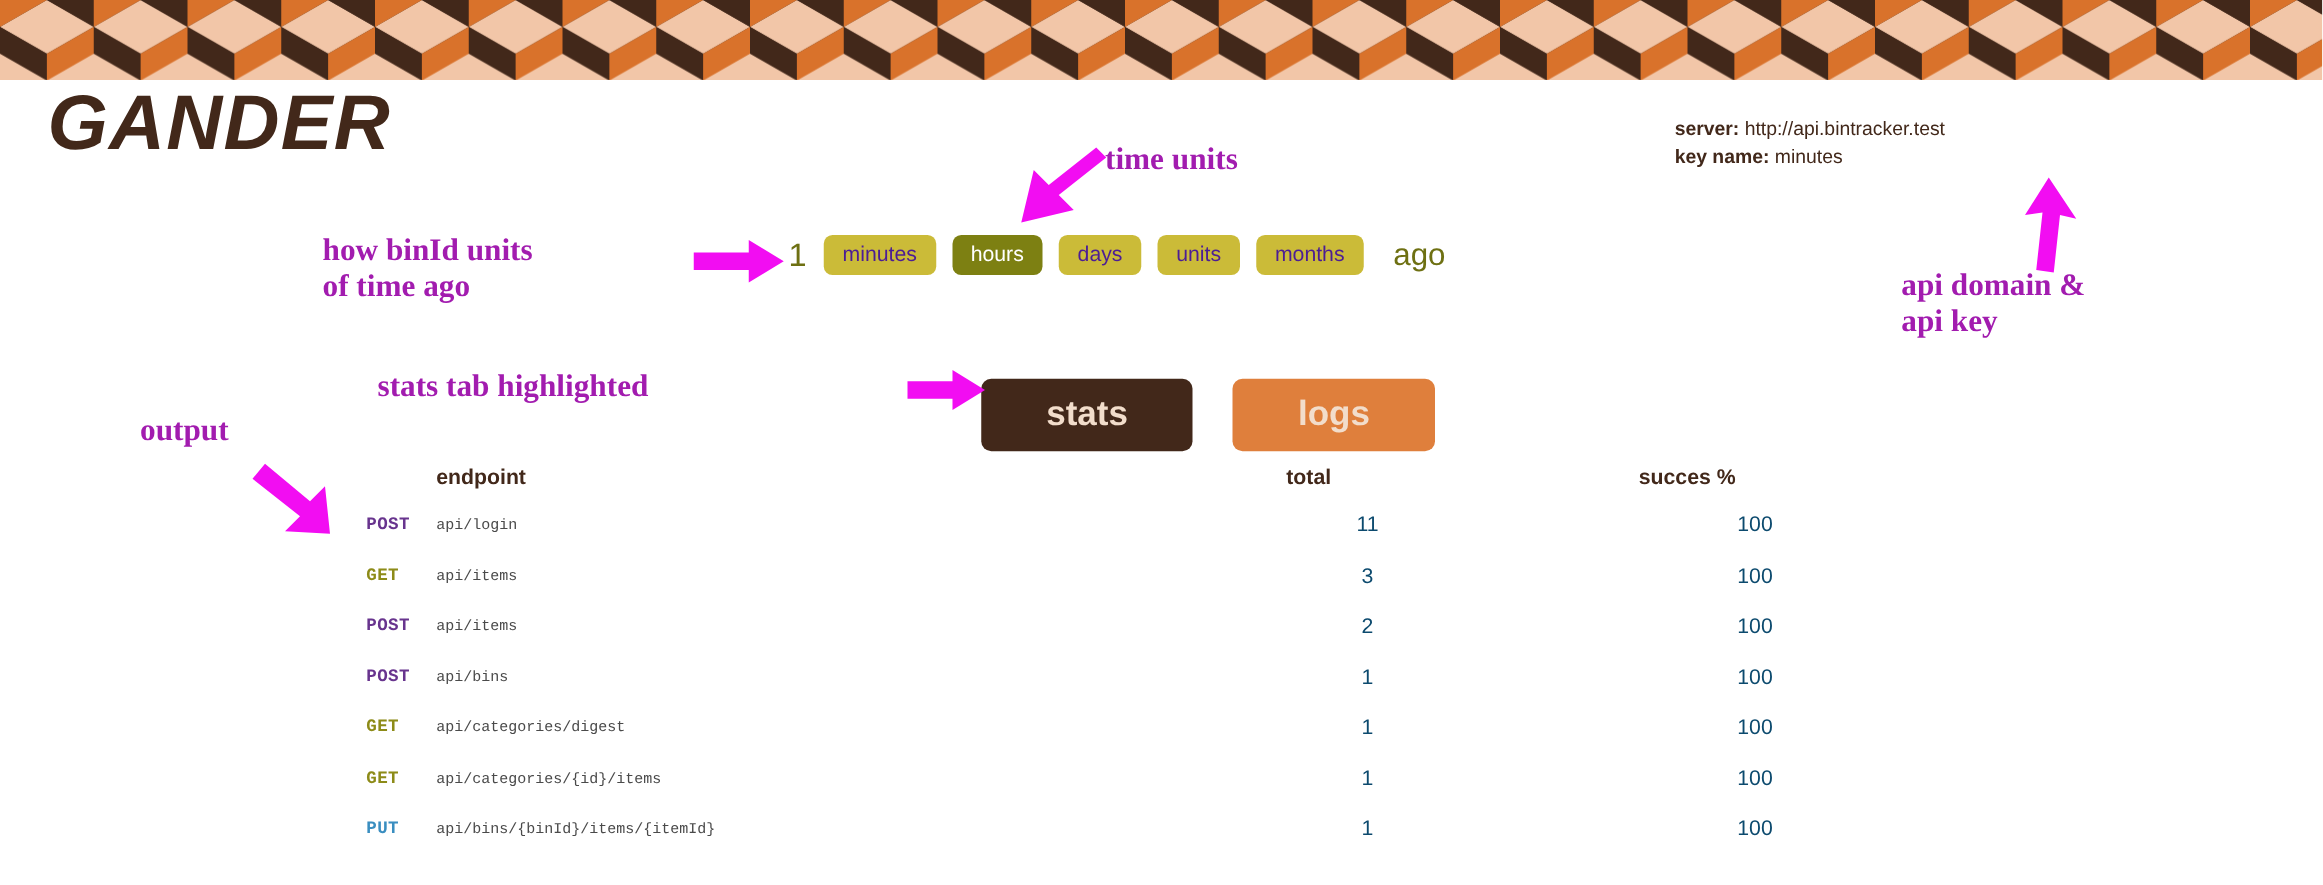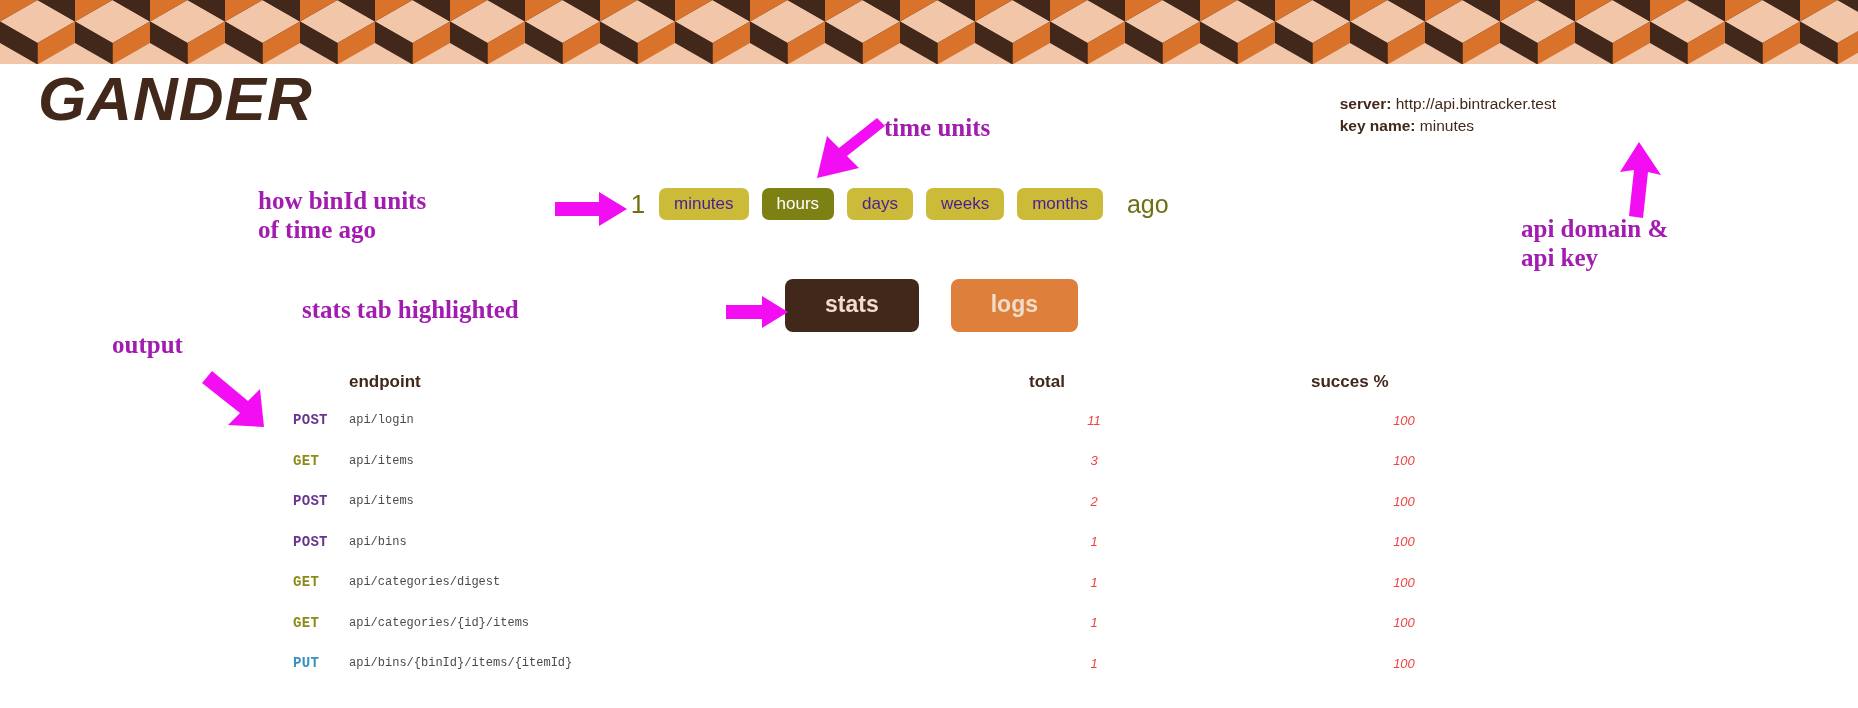--- a/index.html
+++ b/index.html
@@ -61,24 +61,24 @@
   .unit-btn.active { background:#7d8012; color:#ffffff; }
   #ago { font-size:25px; color:#6e7012; margin-left:11px; }
 
   
   #tabs {
     position:absolute; left:785px; top:279px;
     display:flex; gap:32px;
   }
   .tab {
     border:none; border-radius:8px; cursor:pointer;
-    font-size:23px; font-weight:bold;
-    font-family:"Liberation Sans", sans-serif;
-    padding:14px 40px 16px; line-height:1;
-    color:#f2ddcb; background:#df7f3c;
+    font-size:28px; font-weight:bold;
+    font-family:"Liberation Sans", sans-serif;
+    padding:14px 52px 16px; line-height:1;
+    color:#f2ddcb; background:#df7f3c;margin-top:24px;
   }
   .tab.active { background:#42281a; color:#f2ddcb; }
 
   
   #table { position:absolute; left:293px; top:364px; width:1290px; }
   .trow { display:flex; align-items:center; }
   .c-method { width:56px; flex:0 0 56px; }
   .c-path   { width:600px; flex:0 0 600px; }
   .c-total  { width:290px; flex:0 0 290px; text-align:center; }
   .c-succ   { width:330px; flex:0 0 330px; text-align:center; }
@@ -94,21 +94,21 @@
     font-family:"Liberation Mono", monospace;
     font-size:14px; font-weight:bold; letter-spacing:.3px;
   }
   .m-POST { color:#68348e; }
   .m-GET  { color:#8d8b18; }
   .m-PUT  { color:#3a8ec0; }
   .path {
     font-family:"Liberation Mono", monospace;
     font-size:12px; color:#4a4a4a;
   }
-  .num { font-size:13px; color:#ef4444;font-style:italic; }
+  .num { font-size:17px; color:#0c4a6e; }
 
   
   .anno {
     position:absolute;
     color:#a21caf;
     font-weight:bold;
     font-family:Liberation Serif, serif;
     font-size:25px;
     line-height:1.16;
     white-space:pre;
@@ -156,21 +156,21 @@
       <span class="k">key name:</span>
       <span class="v">minutes</span>
     </div>
   </div>
 
   <div id="timerow">
     <span id="qty">1</span>
     <button class="unit-btn">minutes</button>
     <button class="unit-btn active">hours</button>
     <button class="unit-btn">days</button>
-    <button class="unit-btn">weeks</button>
+    <button class="unit-btn">units</button>
     <button class="unit-btn">months</button>
     <span id="ago">ago</span>
   </div>
 
   <div id="tabs">
     <button class="tab active">stats</button>
     <button class="tab">logs</button>
   </div>
 
   <div id="table">

